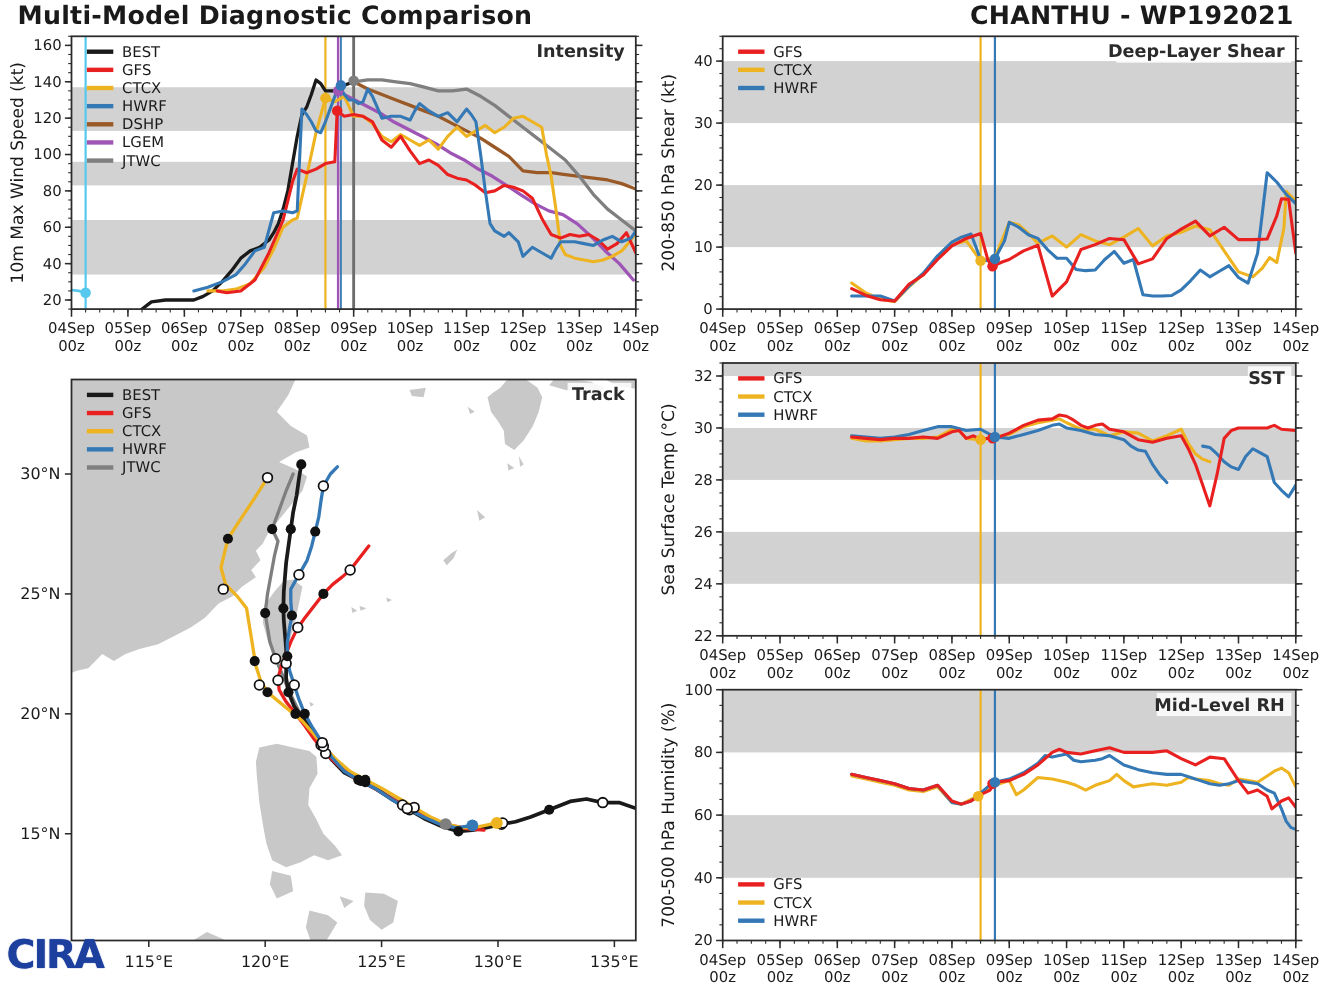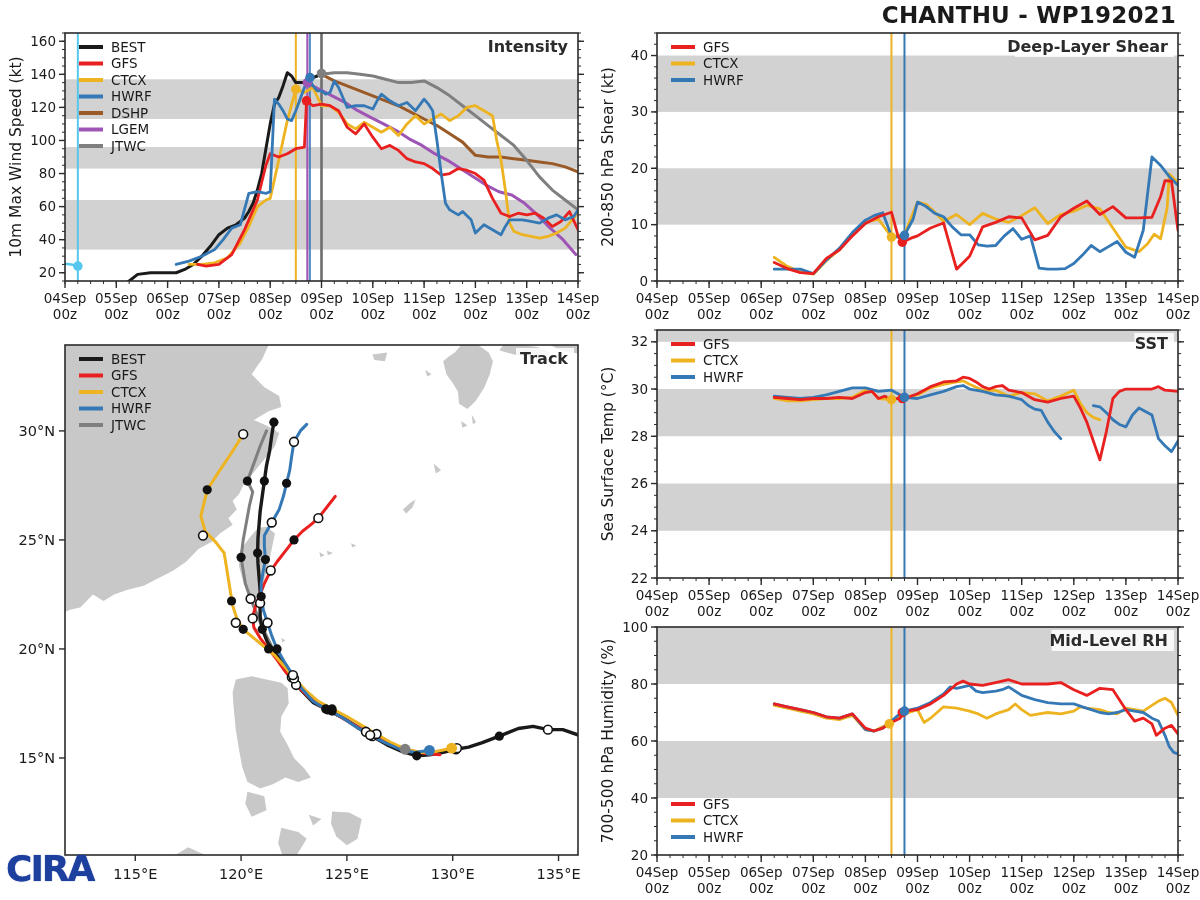--- a/index.html
+++ b/index.html
@@ -11,20 +11,21 @@
   #chart-canvas{position:absolute;left:0;top:0;}
   .cira-logo{position:absolute;left:6px;top:851px;display:flex;align-items:flex-end;gap:16px;flex-direction:column;}
   .cira-text{font-size:36px;font-weight:bold;color:#1d3f9e;letter-spacing:-2px;line-height:1;
              text-shadow:0 0 1px #1d3f9e;}
   .rammb-badge{width:42px;height:42px;}
 </style>
 </head>
 <body>
 
 <div class="page">
+  <div class="title left">Multi-Model Diagnostic Comparison</div>
   <div class="title right">CHANTHU - WP192021</div>
   <svg id="chart-canvas" width="1200" height="900" viewBox="0 0 1200 900">
       <g>
         <clipPath id="clip-intensity">
           <rect x="65" y="33" width="513" height="248"></rect>
         </clipPath>
         <rect x="65" y="199.98666666666668" width="513" height="49.599999999999994" fill="#d2d2d2"></rect>
         <rect x="65" y="147.07999999999998" width="513" height="21.49333333333334" fill="#d2d2d2"></rect>
         <rect x="65" y="79.29333333333332" width="513" height="39.68000000000001" fill="#d2d2d2"></rect>
         <g clip-path="url(#clip-intensity)">

